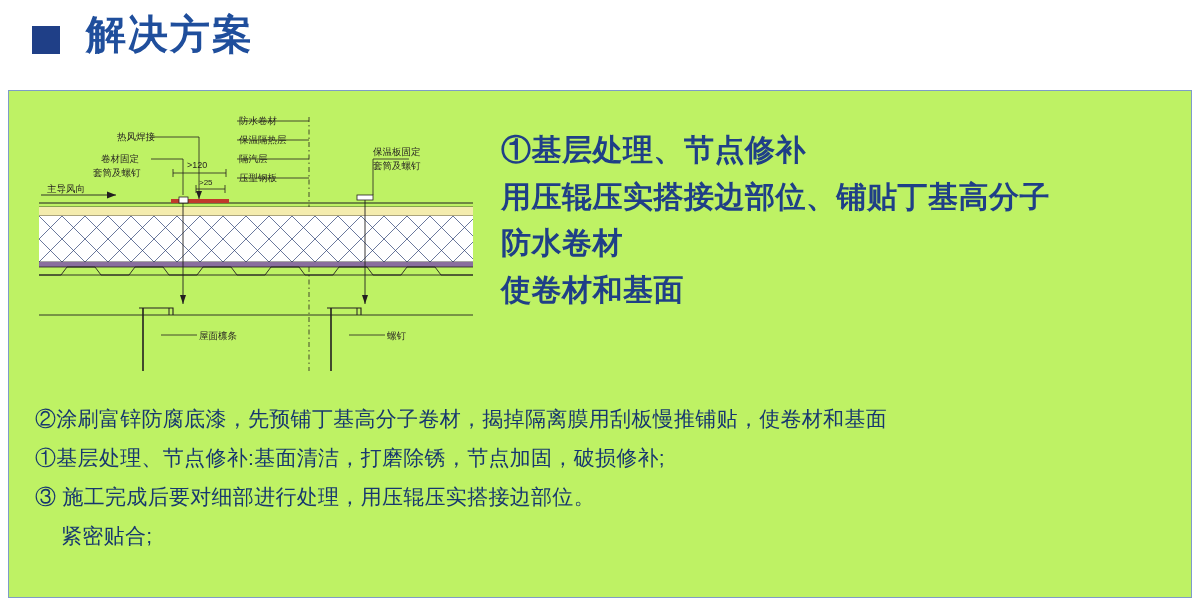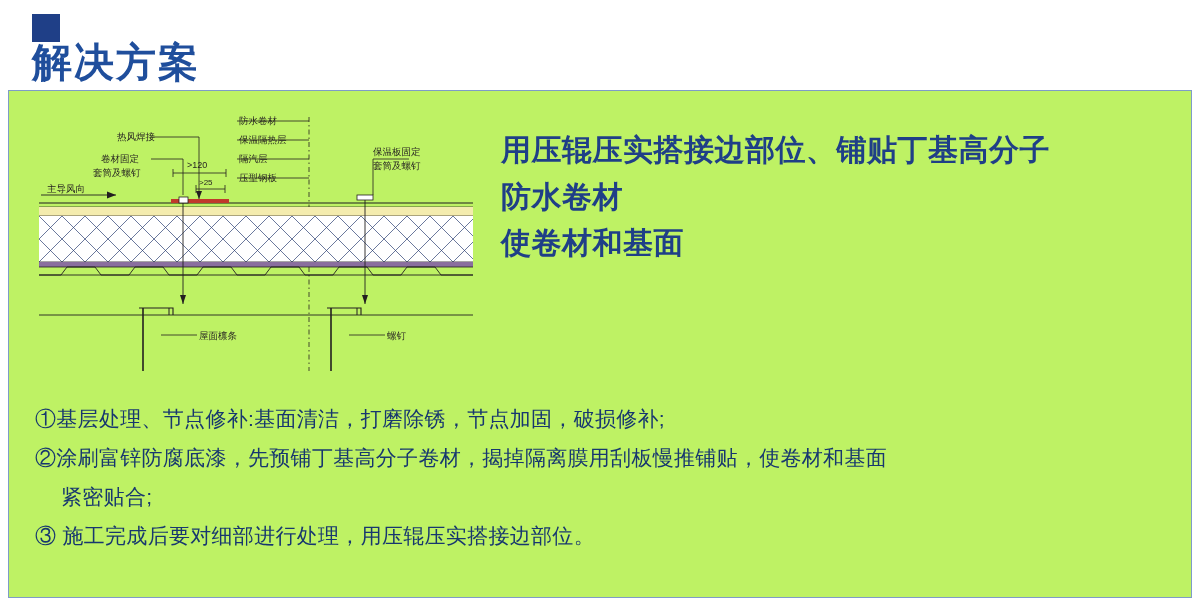--- a/index.html
+++ b/index.html
@@ -15,22 +15,21 @@
     width: 1200px;
     height: 609px;
     background: #ffffff;
   }
 
   
   .title-row {
     position: absolute;
     left: 32px; top: 14px;
     display: flex;
-    align-items: flex-start;
-    flex-direction: column;
+    align-items: flex-end;
   }
   .title-bullet {
     width: 28px; height: 28px;
     background: #1f3f87;
     margin-right: 26px;
   }
   .title-text {
     font-size: 40px;
     font-weight: bold;
     color: #1f4e9c;
@@ -234,26 +233,27 @@
           <text x="352" y="56">保温板固定</text>
           <text x="352" y="70">套筒及螺钉</text>
 
           <text x="178" y="240">屋面檩条</text>
           <text x="366" y="240">螺钉</text>
         </g>
       </svg>
     </div>
 
     <div class="points">
+      <div class="point">①基层处理、节点修补</div>
       <div class="point">用压辊压实搭接边部位、铺贴丁基高分子</div>
       <div class="point">防水卷材</div>
       <div class="point">使卷材和基面</div>
     </div>
 
     <div class="desc">
+      <div class="desc-line">②涂刷富锌防腐底漆，先预铺丁基高分子卷材，揭掉隔离膜用刮板慢推铺贴，使卷材和基面</div>
       <div class="desc-line">①基层处理、节点修补:基面清洁，打磨除锈，节点加固，破损修补;</div>
-      <div class="desc-line">②涂刷富锌防腐底漆，先预铺丁基高分子卷材，揭掉隔离膜用刮板慢推铺贴，使卷材和基面</div>
+      <div class="desc-line">③ 施工完成后要对细部进行处理，用压辊压实搭接边部位。</div>
       <div class="desc-line indent">紧密贴合;</div>
-      <div class="desc-line">③ 施工完成后要对细部进行处理，用压辊压实搭接边部位。</div>
     </div>
 
   </div>
 </div>
 
 </body></html>

